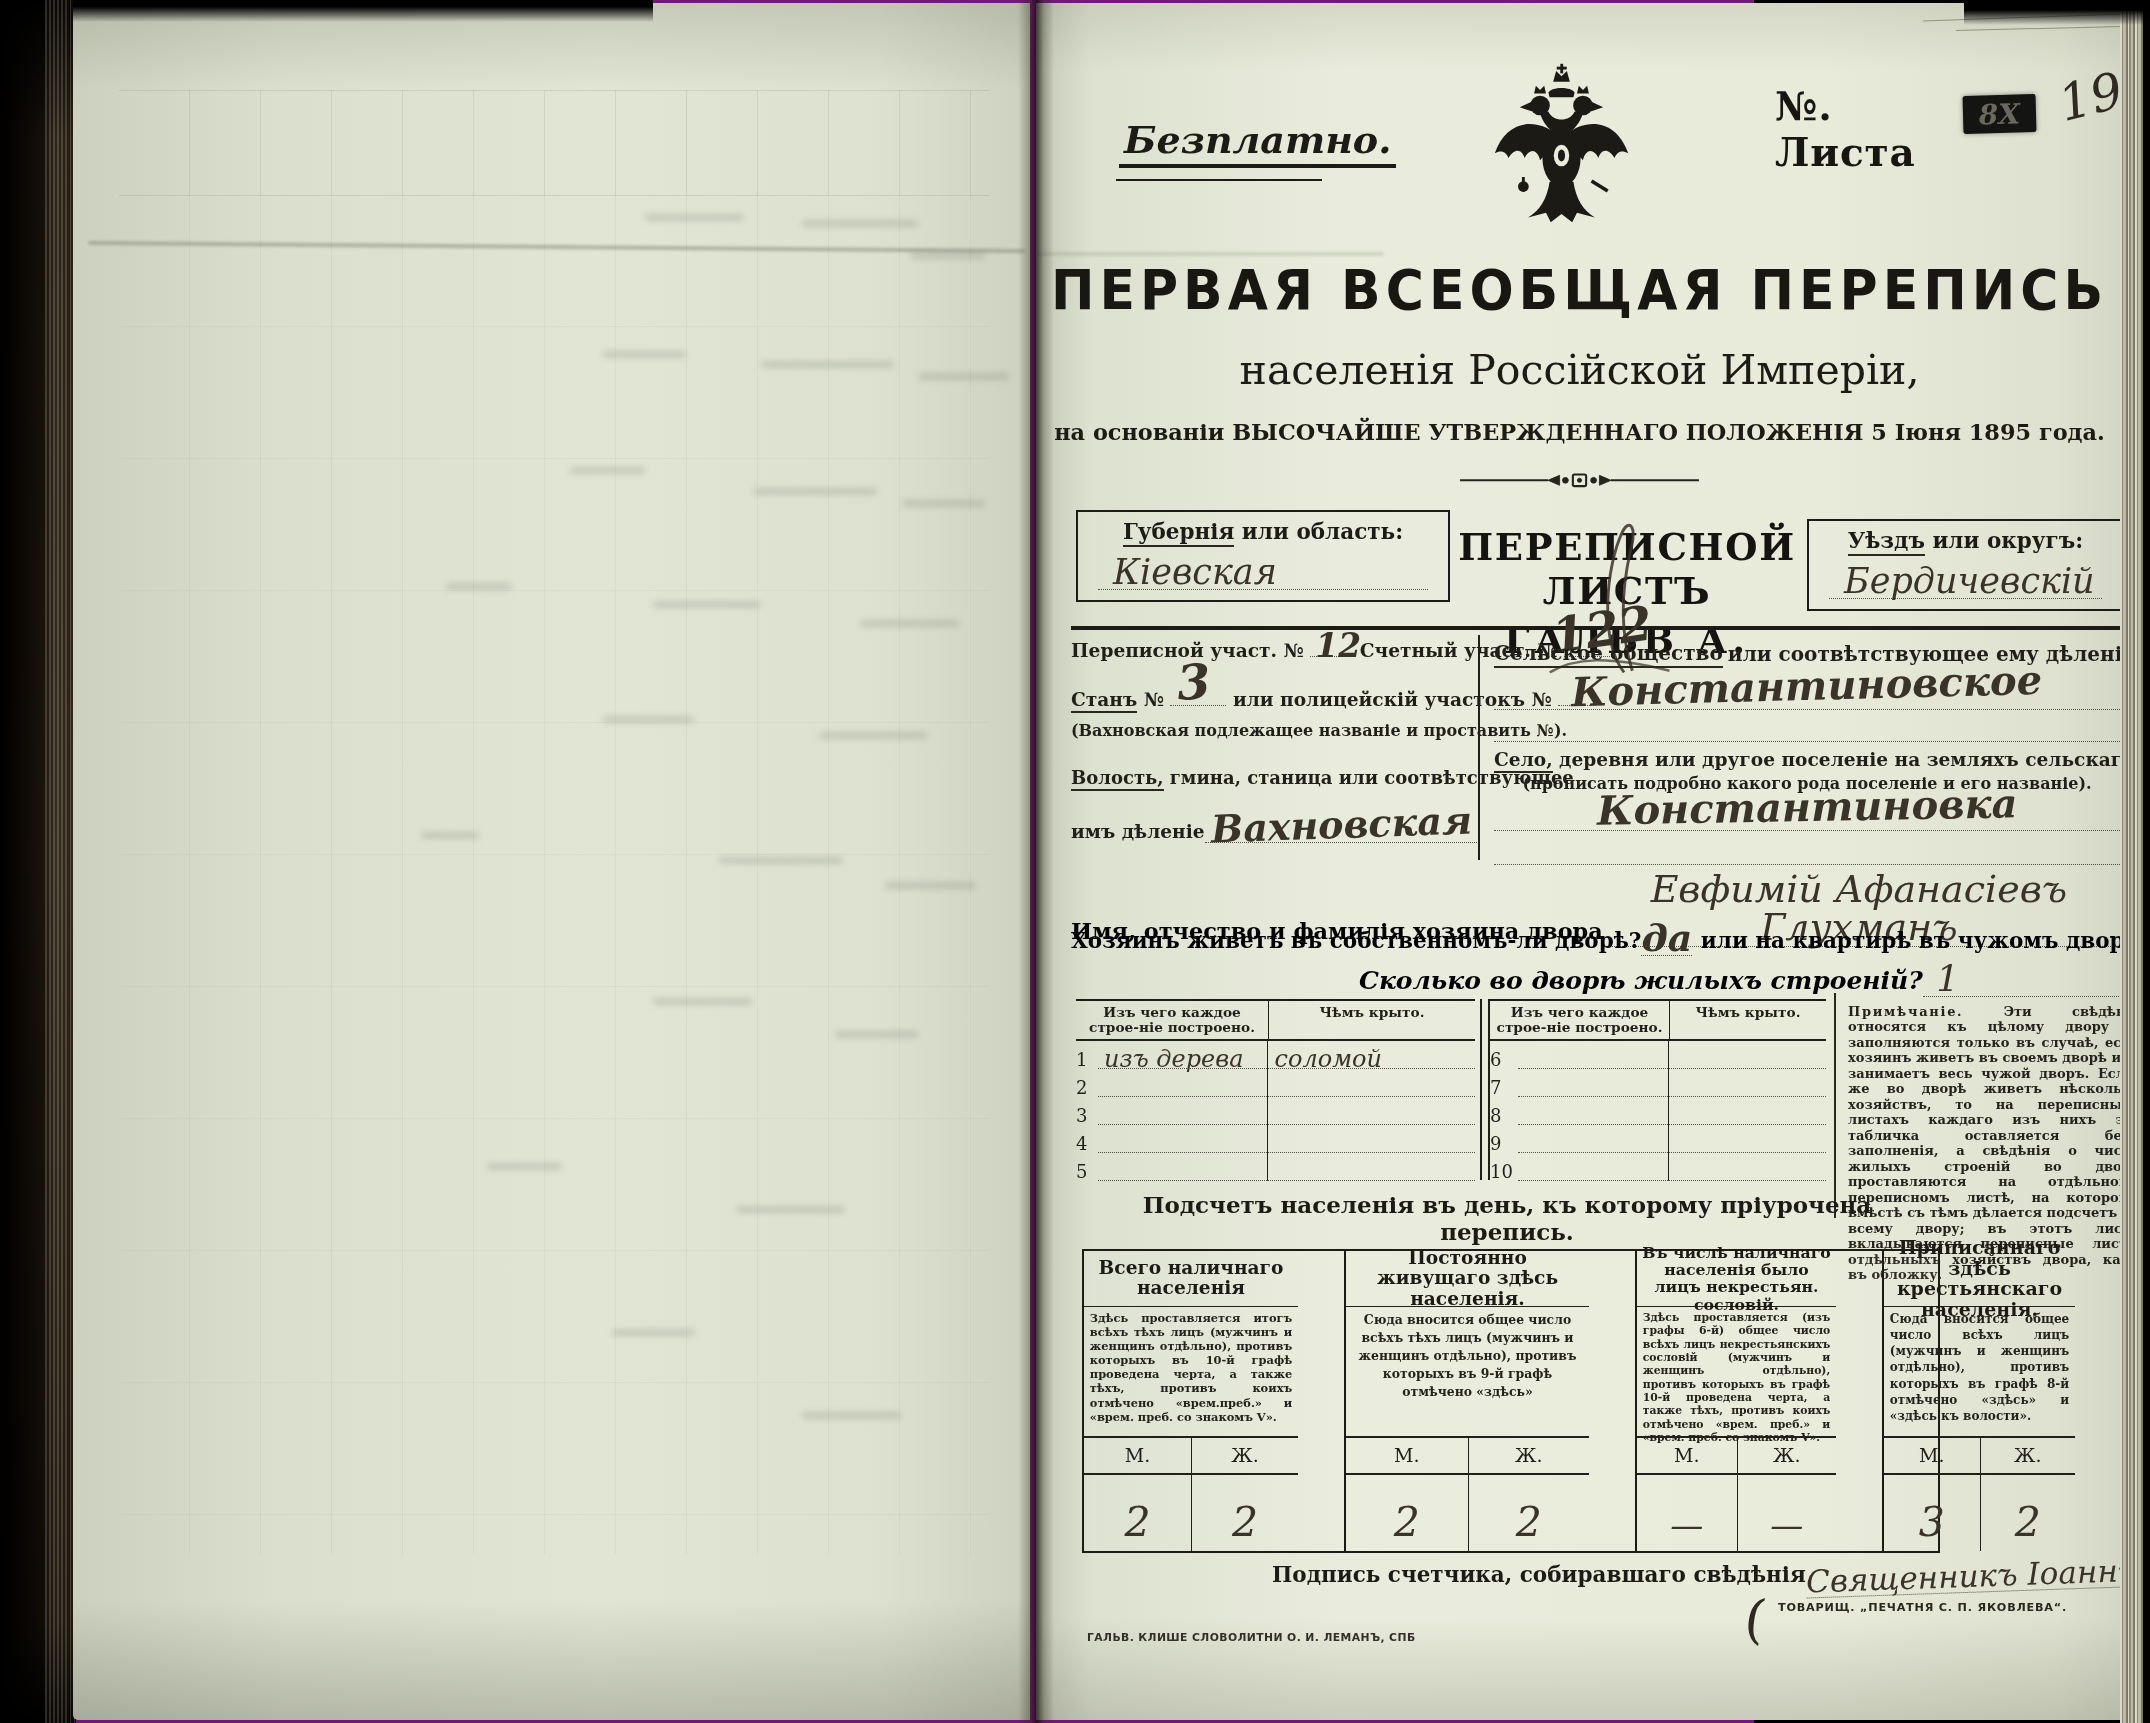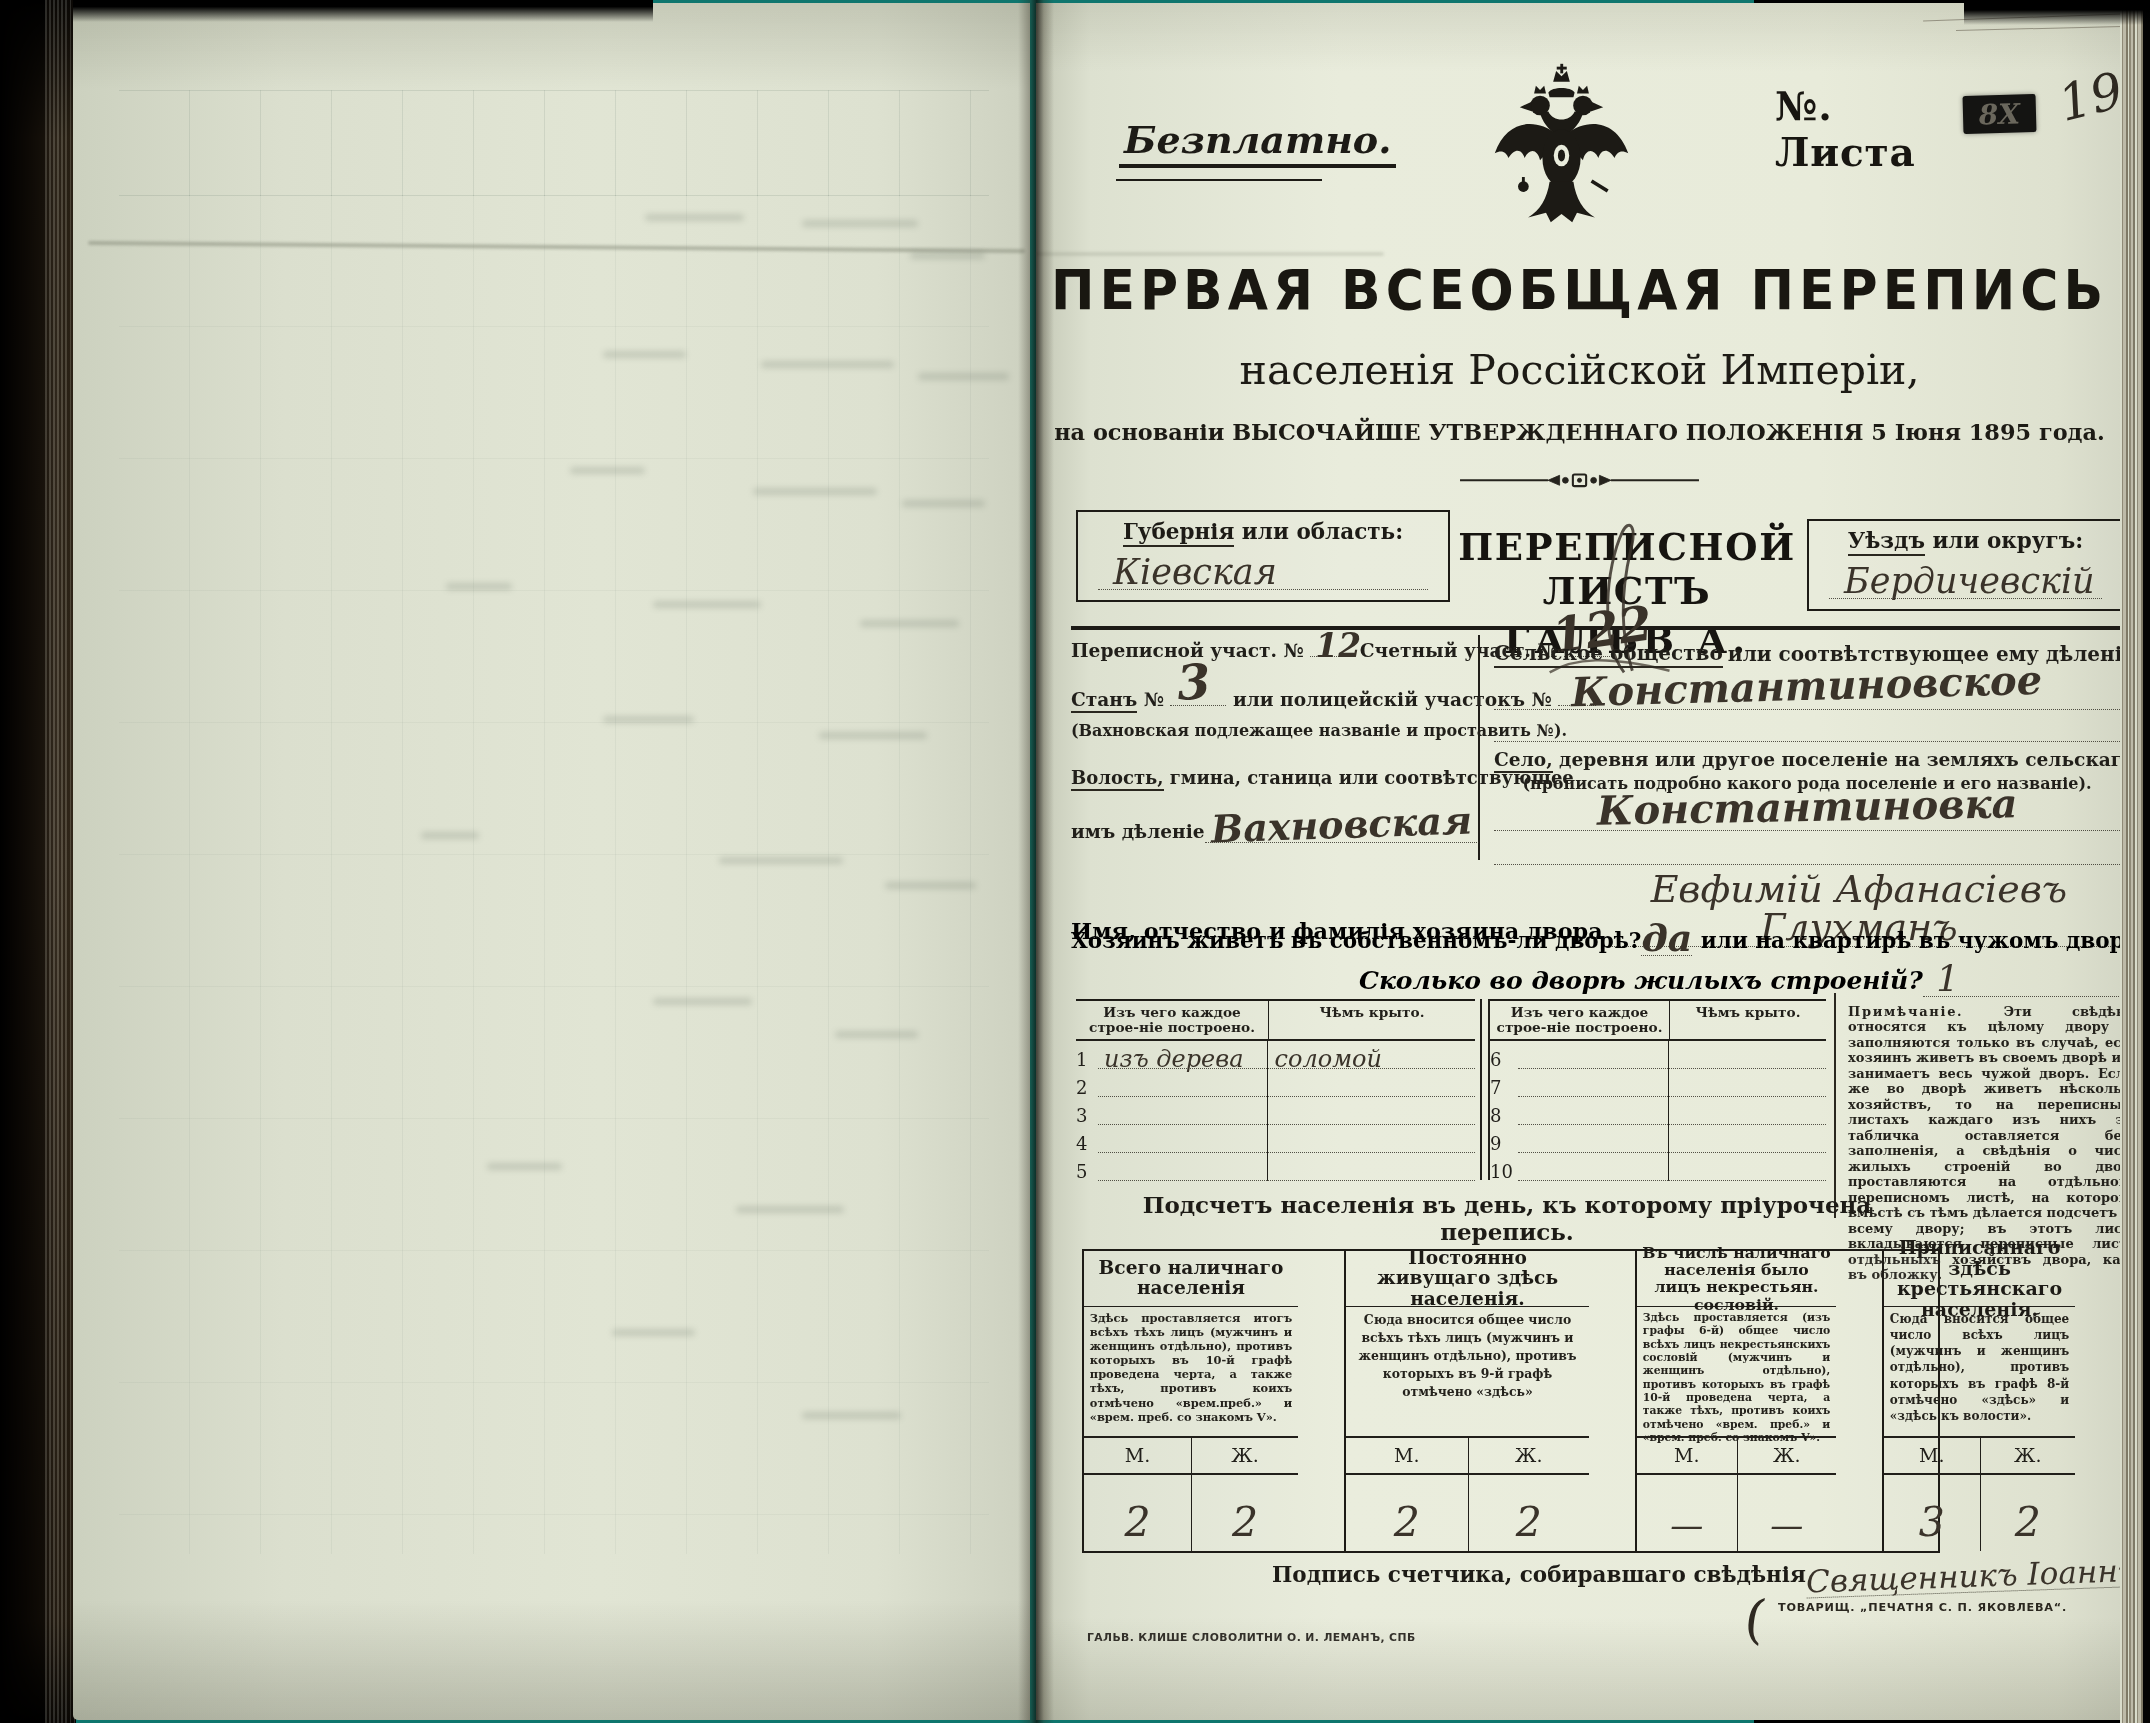--- a/index.html
+++ b/index.html
@@ -1,16 +1,16 @@
 <!DOCTYPE html>
 <html style="font-size:13.3px"><head>
 <meta charset="utf-8">
 <style>
   html,body{margin:0;padding:0;background:#000;width:2151px;height:1724px;overflow:hidden;}
-  .stage{position:absolute;left:0;top:0;width:1754px;height:1724px;background:#0f766e;font-family:"DejaVu Serif",serif;}
+  .stage{position:absolute;left:0;top:0;width:1754px;height:1724px;background:#701a75;font-family:"DejaVu Serif",serif;}
 
   
   .edge-left{position:absolute;left:0;top:0;width:76px;height:1724px;
     background:linear-gradient(90deg,#000 0%,#15100b 14%,#372e22 36%,#5d5342 58%,#83776273 74%,#a4997f 88%,#c3b8a0 100%),
                linear-gradient(180deg,#000,#3a3226 8%,#4a4033 50%,#2c2419 94%,#000);
     background-blend-mode:multiply;}
   .edge-left:after{content:"";position:absolute;left:45px;top:0;width:30px;height:100%;
     background:repeating-linear-gradient(90deg,rgba(240,235,215,.18) 0 1.7px,rgba(40,30,18,.25) 1.7px 4.1px);}
   .edge-right{position:absolute;left:2120px;top:0;width:25px;height:1724px;
     background:repeating-linear-gradient(90deg,#d9dccb 0 1.7px,#8f8a77 1.7px 3.3px,#bdbaa8 3.3px 5.8px,#7e7966 5.8px 7.5px);}

